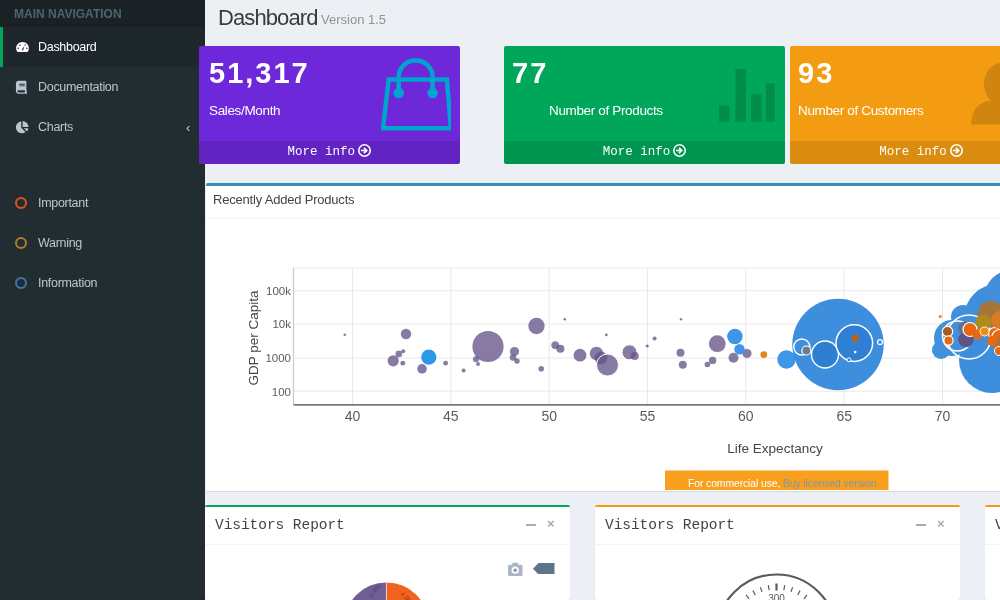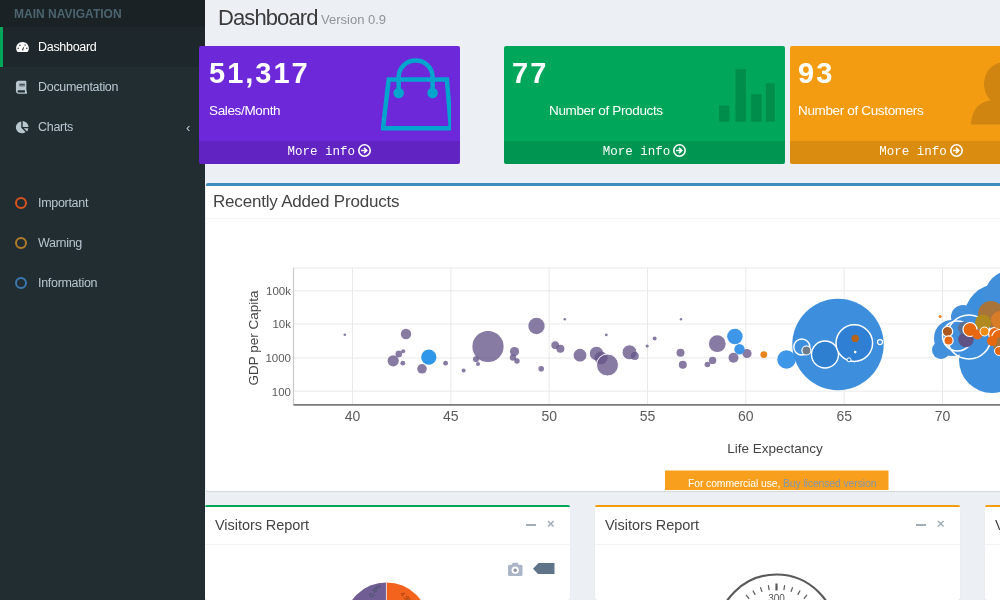--- a/index.html
+++ b/index.html
@@ -20,21 +20,21 @@
 .sbox .num { position:absolute; left:10px; top:13px; font-size:29px; font-weight:bold; line-height:29px; letter-spacing:2px; }
 .sbox .lbl { position:absolute; left:10px; top:58px; font-size:13.5px; line-height:13.5px; letter-spacing:-0.35px; }
 .sbox .foot { position:absolute; left:0; right:0; bottom:0; height:23px; background:rgba(0,0,0,0.1); color:#fff; font-size:12.5px; text-align:center; line-height:23px; border-radius:0 0 2px 2px;font-family:Liberation Mono, monospace; }
 .sbox .foot svg { vertical-align:-2px; margin-left:3px; }
 .sbox .icon { position:absolute; }
 
 
 .wbox { position:absolute; background:#fff; box-shadow:0 1px 1px rgba(0,0,0,0.1); border-radius:2px; }
 .wbox .bhead { position:absolute; left:0; right:0; top:0; border-bottom:1px solid #f4f4f4; }
 .btools { position:absolute; color:#a3adb8; font-size:13px; font-weight:bold; }
-.vtitle { position:absolute; left:10px; top:9.5px; font-size:14.5px; letter-spacing:-0.05px; color:#444; }
+.vtitle { position:absolute; left:10px; top:9.5px; font-size:14.5px; letter-spacing:-0.05px; color:#444;font-family:Liberation Mono, monospace; }
 </style>
 </head>
 <body>
 
 <div id="sidebar" class="abs">
   <div class="sb-header" style="top:0; height:27px;">MAIN NAVIGATION</div>
 
   <div class="sb-item active" style="top:27px;">
     <span class="ic">
       <svg width="15" height="15" viewBox="0 0 16 16">
@@ -73,21 +73,21 @@
       </span>Warning
   </div>
   <div class="sb-item" style="top:263px;">
     <span class="ic">
         <span style="width:12px;height:12px;border:2px solid #3c78b0;border-radius:50%;"></span>
       </span>Information
   </div>
 </div>
 
 <div class="abs" style="left:218px; top:7px; font-size:22px; line-height:22px; letter-spacing:-0.9px; color:#3b3b3b;">Dashboard</div>
-<div class="abs" style="left:321px; top:13px; font-size:13px; line-height:13px; color:#8f9497;">Version 0.9</div>
+<div class="abs" style="left:321px; top:13px; font-size:13px; line-height:13px; color:#8f9497;">Version 1.5</div>
 
 <div class="sbox" style="left:199px; width:260.5px; background:#6d28d9;">
   <div class="num">51,317</div>
   <div class="lbl">Sales/Month</div>
   <svg class="icon" style="right:9px; top:10px;" width="70" height="75" viewBox="0 0 70 75">
     <path fill="none" stroke="#00a5cd" stroke-width="4.5" d="M17.7 37 L17.7 21 A16.95 16.5 0 0 1 51.6 21 L51.6 37"></path>
     <path fill="none" stroke="#00a5cd" stroke-width="4.5" d="M7.7 23.4 L65.9 23.4 L69.9 72.2 L2 72.2 Z"></path>
     <circle cx="17.7" cy="37" r="5.3" fill="#00a5cd"></circle>
     <circle cx="51.6" cy="37" r="5.3" fill="#00a5cd"></circle>
   </svg>
@@ -120,21 +120,21 @@
     <path fill="#cf8510" d="M11 66.5 C12 50 20 44 32 42 L54 42 C66 44 74 50 75 66.5 Z"></path>
   </svg>
   <div class="foot">More info<svg width="13" height="13" viewBox="0 0 13 13">
         <circle cx="6.5" cy="6.5" r="5.7" fill="none" stroke="#fff" stroke-width="1.6"></circle>
         <path d="M3 6.5 L8.3 6.5 M6 3.8 L8.7 6.5 L6 9.2" stroke="#fff" stroke-width="1.7" fill="none"></path>
       </svg></div>
 </div>
 
 <div class="wbox" style="left:206px; top:183px; width:834px; height:308px; border-top:3px solid #3c8dbc;">
   <div class="bhead" style="height:33px;">
-      <span style="position:absolute; left:7px; top:5.5px; font-size:17px; letter-spacing:-0.2px; color:#444;">Recently Added Products</span>
+      <span style="position:absolute; left:7px; top:5.5px; font-size:13px; letter-spacing:-0.2px; color:#444;">Recently Added Products</span>
     </div>
 </div>
 
 <svg class="abs" style="left:206px; top:220px;" width="794" height="270" viewBox="206 220 794 270">
 
   <g stroke="#e9e9e9" stroke-width="1">
     <line x1="352.5" y1="268" x2="352.5" y2="404"></line>
     <line x1="450.8" y1="268" x2="450.8" y2="404"></line>
     <line x1="549.2" y1="268" x2="549.2" y2="404"></line>
     <line x1="647.5" y1="268" x2="647.5" y2="404"></line>

